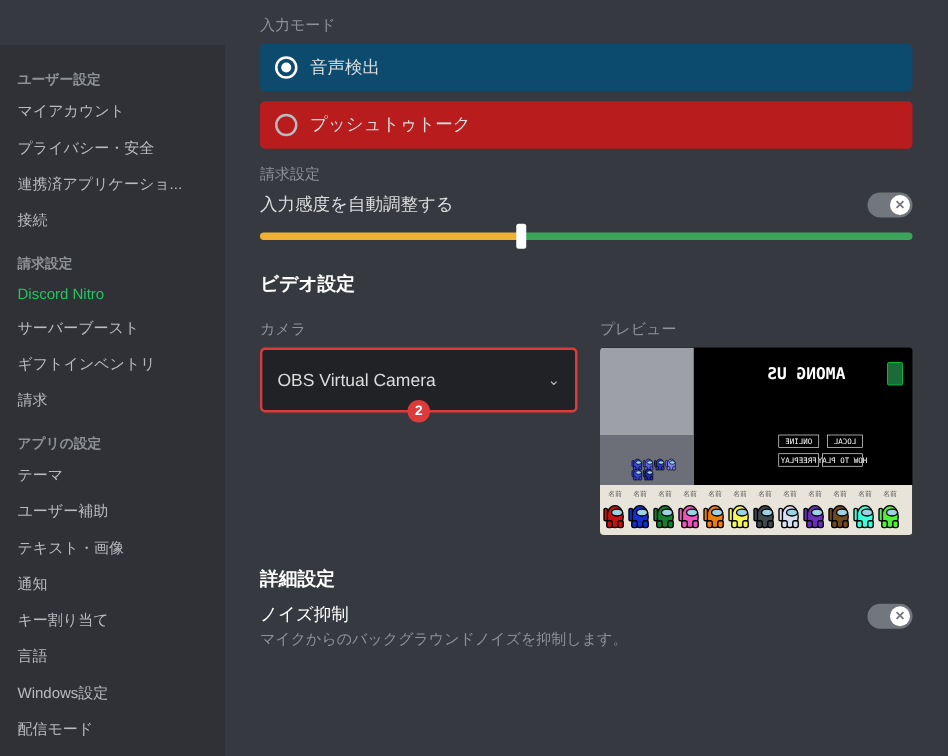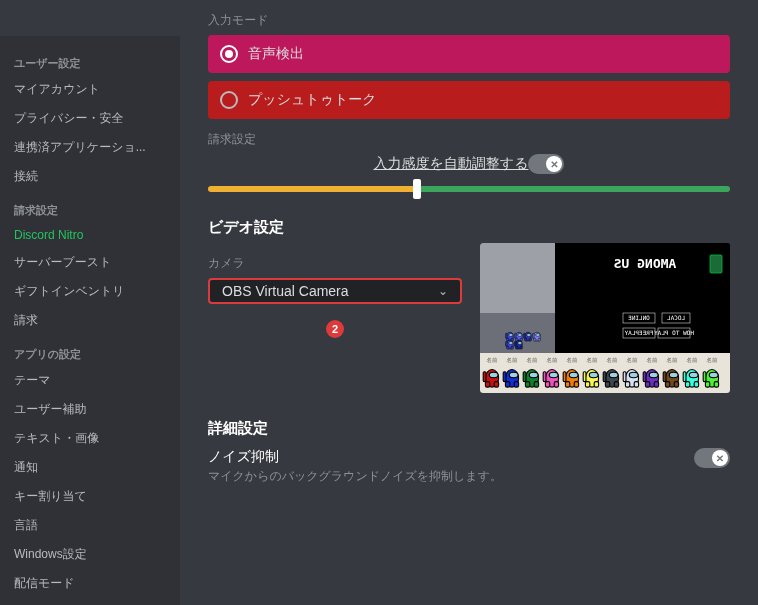--- a/index.html
+++ b/index.html
@@ -73,35 +73,34 @@
     }
     .radio-option {
       display: flex;
       align-items: center;
       gap: 10px;
       padding: 10px 12px;
       border-radius: 4px;
       cursor: pointer;
       background: #b91c1c;
     }
-    .radio-option.selected { background: #be185d; }
+    .radio-option.selected { background: #0c4a6e; }
     .radio-circle {
       width: 18px; height: 18px;
       border-radius: 50%;
       border: 2px solid #b9bbbe;
       display: flex; align-items: center; justify-content: center;
     }
     .radio-option.selected .radio-circle { border-color: #fff; }
     .radio-circle .dot {
       width: 8px; height: 8px; border-radius: 50%; background: #fff;
     }
     .toggle-row {
-      display: flex; align-items: center; justify-content: center;
+      display: flex; align-items: center; justify-content: space-between;
       margin: 4px 0;
-      text-decoration: underline;
     }
     .toggle-label { color: #dcddde; font-size: 14px; }
     .toggle {
       width: 36px; height: 20px; border-radius: 10px;
       background: #72767d; position: relative; cursor: pointer;
     }
     .toggle .knob {
       position: absolute; width: 16px; height: 16px; border-radius: 50%;
       background: #fff; top: 2px; right: 2px;
       display: flex; align-items: center; justify-content: center;
@@ -126,21 +125,21 @@
     }
     .video-row { display: flex; gap: 18px; margin-top: 4px; }
     .video-col { flex: 1; }
     .select-wrap {
       position: relative;
       border: 2px solid #dd3b3b;
       border-radius: 4px;
     }
     .select {
       background: #202225;
-      padding: 3px 12px;
+      padding: 16px 12px;
       border-radius: 3px;
       display: flex; align-items: center; justify-content: space-between;
       cursor: pointer;
       color: #dcddde;
       font-size: 14px;
     }
     .select .chevron { font-size: 12px; color: #b9bbbe; }
     .select-wrap .annotation-badge { left: 50%; transform: translateX(-50%); top: 40px; }
     .preview {
       width: 250px; height: 150px;
@@ -212,20 +211,21 @@
       <div class="section-label">カメラ</div>
       <div class="select-wrap">
         <div class="select">
           <span>OBS Virtual Camera</span>
           <span class="chevron">⌄</span>
         </div>
         <span class="annotation-badge">2</span>
       </div>
     </div>
     <div>
+      <div class="section-label">プレビュー</div>
       <div class="preview">
         <svg viewBox="0 0 250 150" id="preview-svg">
           <rect x="0" y="0" width="250" height="110" fill="#000"></rect>
           <rect x="0" y="0" width="75" height="110" fill="#9ea0a8"></rect>
           <rect x="0" y="70" width="75" height="40" fill="#6c6e78"></rect>
           <text x="165" y="25" fill="#fff" font-size="13" font-weight="bold" font-family="monospace" text-anchor="middle" transform="scale(-1,1) translate(-330,0)">AMONG US</text>
           <rect x="230" y="12" width="12" height="18" rx="1" fill="#1a6b37" stroke="#0b3" stroke-width="0.8"></rect>
           <g fill="#fff" font-size="6" font-family="monospace" text-anchor="middle" transform="scale(-1,1) translate(-330,0)">
             <rect x="120" y="70" width="28" height="10" fill="none" stroke="#fff" stroke-width="0.5"></rect>
             <text x="134" y="77">LOCAL</text>

